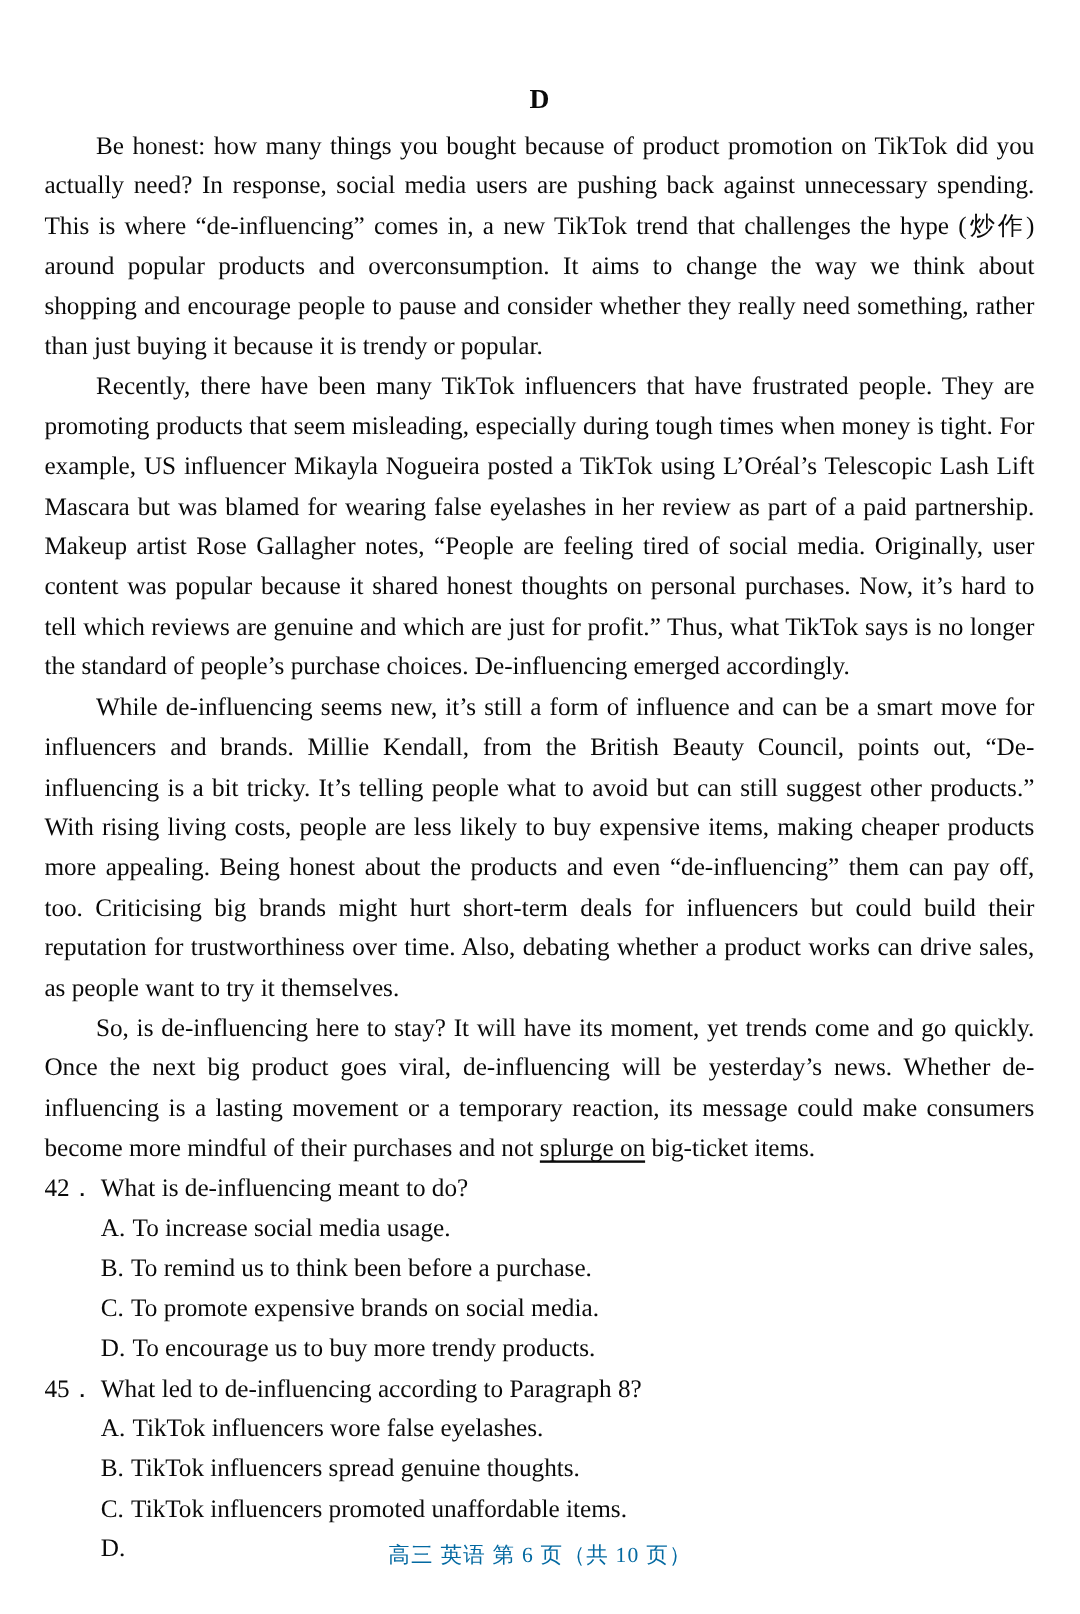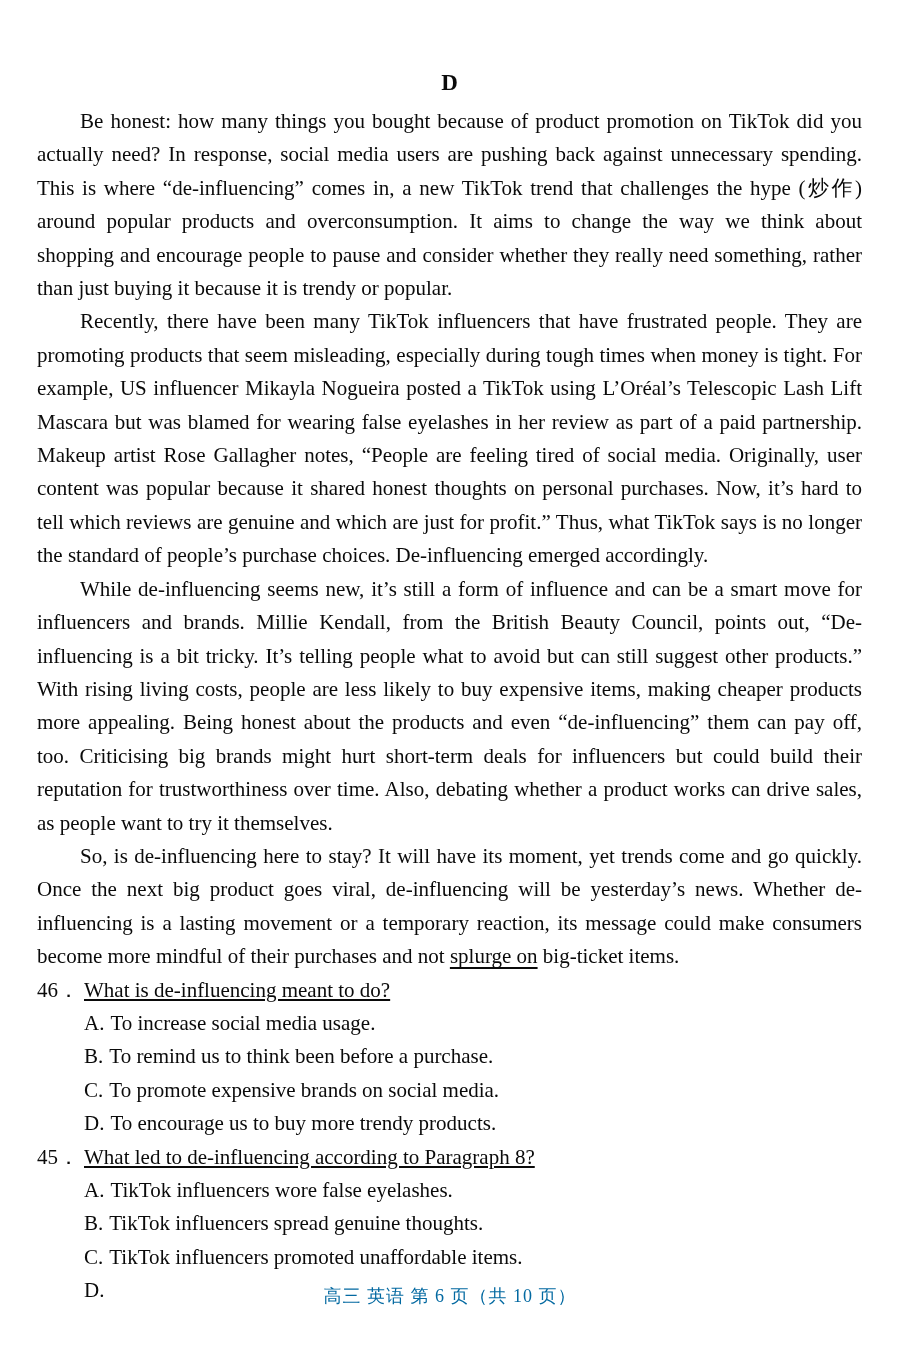--- a/index.html
+++ b/index.html
@@ -45,21 +45,20 @@
     line-height: 33.4px;
   }
   .q-line {
     display: flex;
   }
   .q-num {
     flex: 0 0 47px;
   }
   .q-text {
     flex: 1;
-    text-decoration: underline;
   }
   .option {
     display: flex;
     margin-left: 47px;
     gap: 6px;
   }
   .footer {
     position: absolute;
     left: 0;
     right: 0;
@@ -78,21 +77,21 @@
 
     <h1 class="section-label">D</h1>
 
     <p class="para">Be honest: how many things you bought because of product promotion on TikTok did you actually need? In response, social media users are pushing back against unnecessary spending. This is where “de-influencing” comes in, a new TikTok trend that challenges the hype (炒作) around popular products and overconsumption. It aims to change the way we think about shopping and encourage people to pause and consider whether they really need something, rather than just buying it because it is trendy or popular.</p>
     <p class="para">Recently, there have been many TikTok influencers that have frustrated people. They are promoting products that seem misleading, especially during tough times when money is tight. For example, US influencer Mikayla Nogueira posted a TikTok using L’Oréal’s Telescopic Lash Lift Mascara but was blamed for wearing false eyelashes in her review as part of a paid partnership. Makeup artist Rose Gallagher notes, “People are feeling tired of social media. Originally, user content was popular because it shared honest thoughts on personal purchases. Now, it’s hard to tell which reviews are genuine and which are just for profit.” Thus, what TikTok says is no longer the standard of people’s purchase choices. De-influencing emerged accordingly.</p>
     <p class="para">While de-influencing seems new, it’s still a form of influence and can be a smart move for influencers and brands. Millie Kendall, from the British Beauty Council, points out, “De-influencing is a bit tricky. It’s telling people what to avoid but can still suggest other products.” With rising living costs, people are less likely to buy expensive items, making cheaper products more appealing. Being honest about the products and even “de-influencing” them can pay off, too. Criticising big brands might hurt short-term deals for influencers but could build their reputation for trustworthiness over time. Also, debating whether a product works can drive sales, as people want to try it themselves.</p>
     <p class="para"><span>So, is de-influencing here to stay? It will have its moment, yet trends come and go quickly. Once the next big product goes viral, de-influencing will be yesterday’s news. Whether de-influencing is a lasting movement or a temporary reaction, its message could make consumers become more mindful of their purchases and not </span><span class="underlined">splurge on</span><span> big-ticket items.</span></p>
 
     <div class="question">
       <div class="q-line">
-        <span class="q-num">46．</span>
+        <span class="q-num">42．</span>
         <span class="q-text">What is de-influencing meant to do?</span>
       </div>
       <div class="option">
         <span>A.</span>
         <span>To increase social media usage.</span>
       </div>
       <div class="option">
         <span>B.</span>
         <span>To remind us to think been before a purchase.</span>
       </div>

